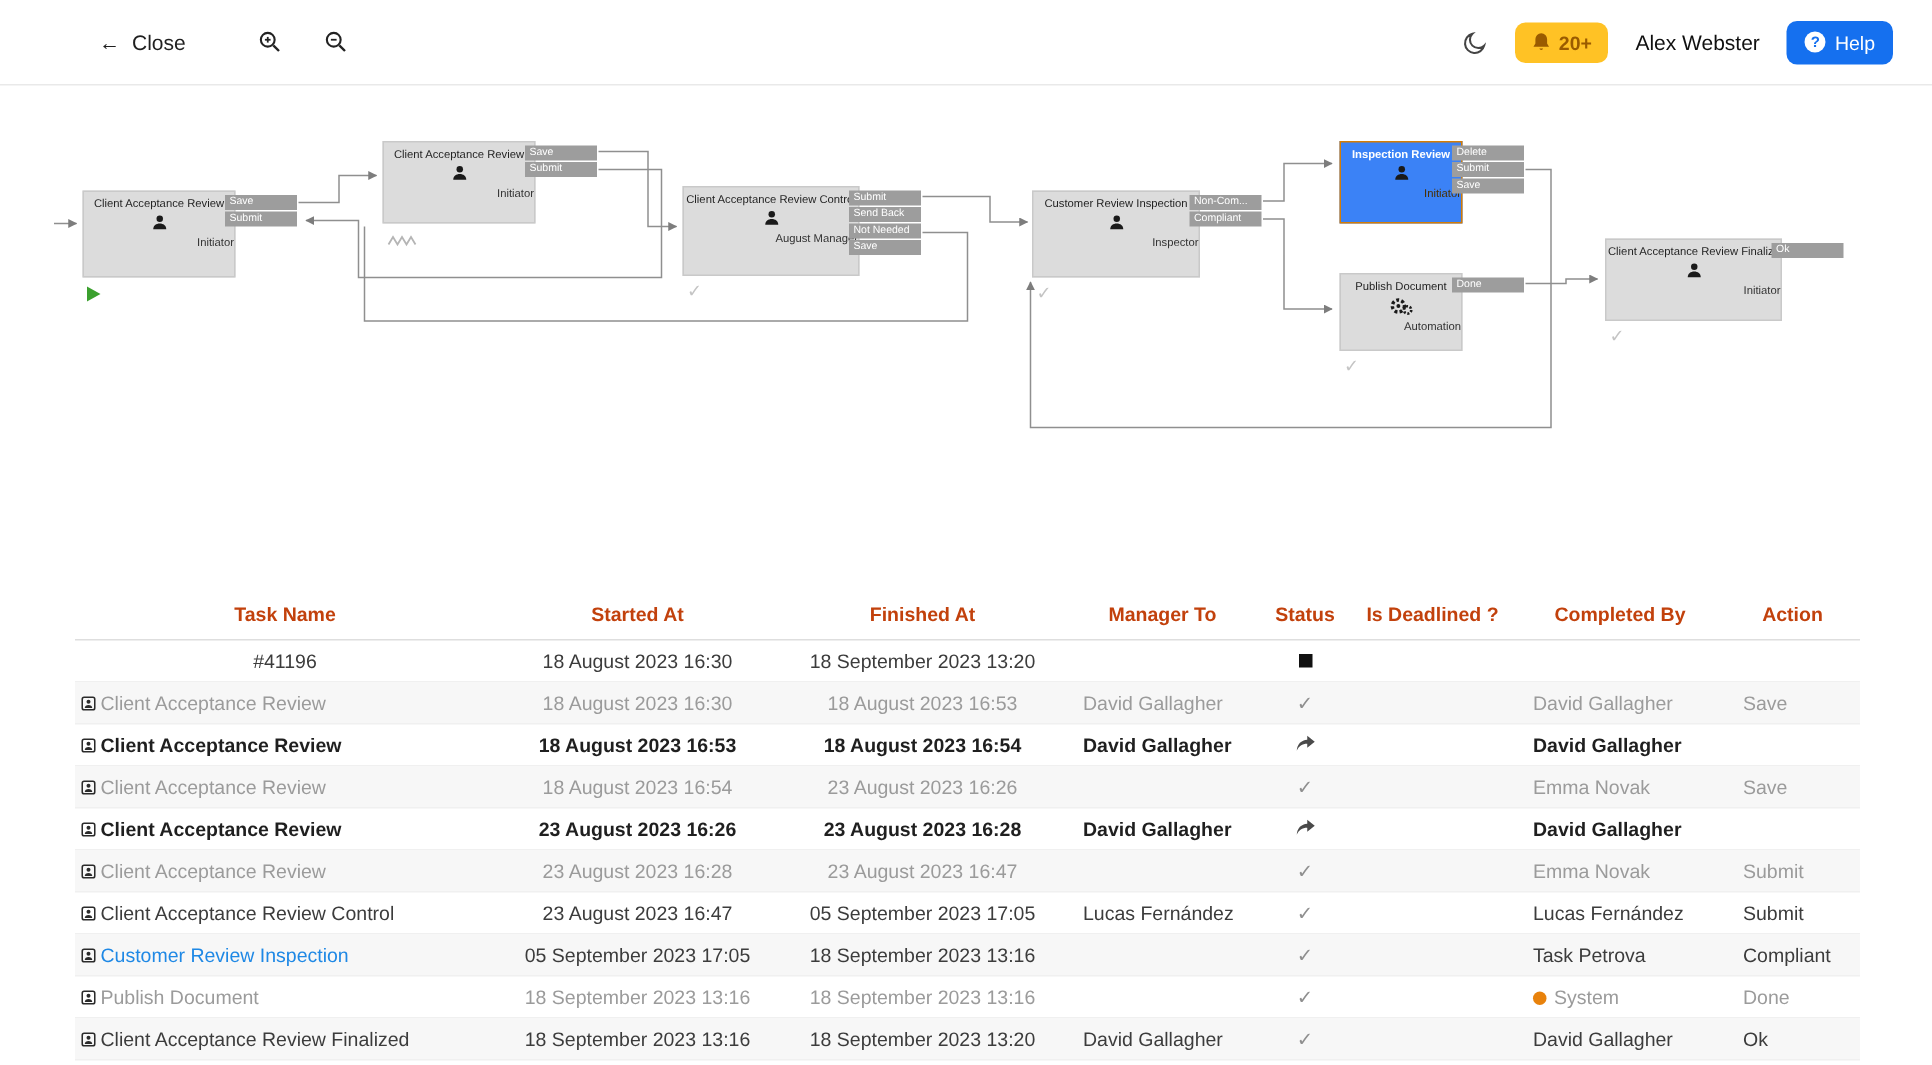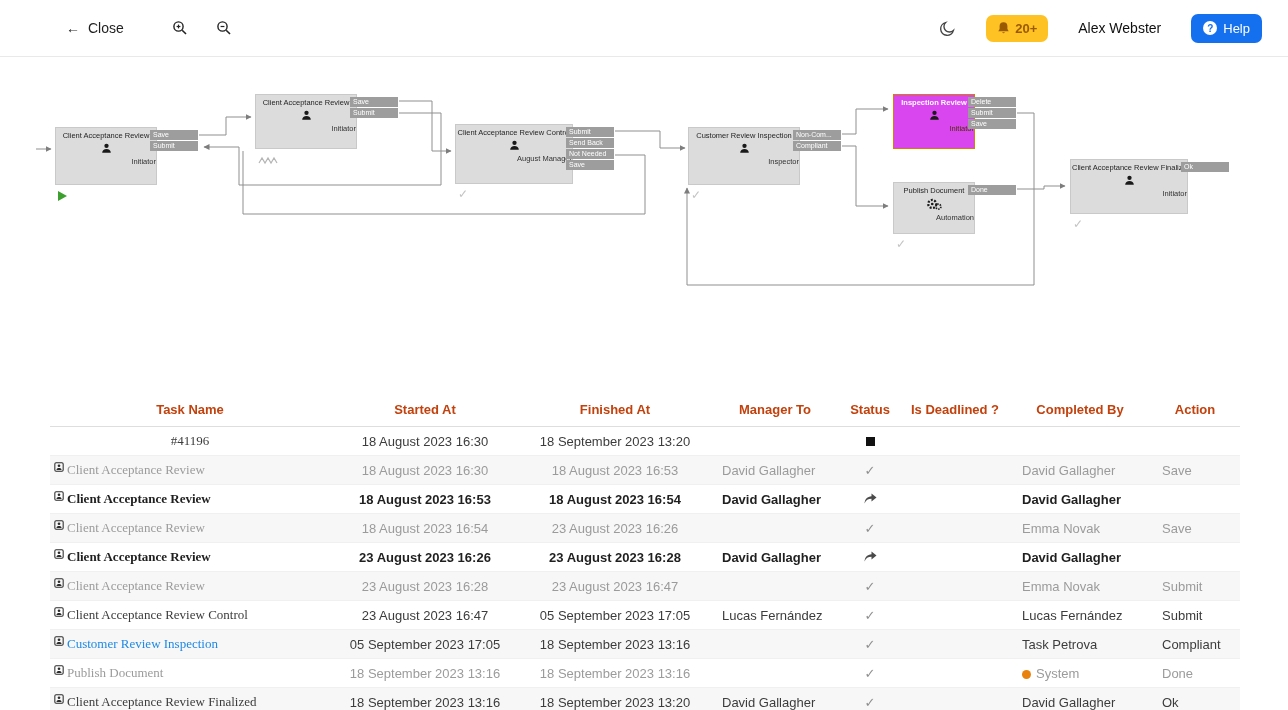--- a/index.html
+++ b/index.html
@@ -3,50 +3,50 @@
 <meta charset="utf-8">
 <style>
   html,body{margin:0;padding:0;}
   body{width:1288px;height:710px;background:#fff;font-family:"Liberation Sans",sans-serif;overflow:hidden;position:relative;color:#222;}
 
   
   .topbar{height:57px;display:flex;align-items:center;padding:0 26px 0 60px;border-bottom:1px solid #e9e9e9;box-sizing:border-box;}
   .close-btn{display:flex;align-items:center;gap:8px;font-size:14px;color:#1f1f1f;cursor:pointer;background:none;border:none;font-family:inherit;}
   .zoom-group{display:flex;align-items:center;gap:28px;margin-left:42px;}
   .icon-btn{background:none;border:none;padding:0;cursor:pointer;display:flex;align-items:center;}
-  .topbar-right{margin-left:auto;display:flex;align-items:center;gap:30px;}
+  .topbar-right{margin-left:auto;display:flex;align-items:center;gap:18px;}
   .badge-btn{display:flex;align-items:center;gap:5px;background:#FFC225;color:#9A5B00;font-weight:bold;font-size:13px;border:none;border-radius:7px;padding:6px 11px;cursor:pointer;font-family:inherit;}
   .user-name{font-size:14px;color:#101010;}
   .help-btn{display:flex;align-items:center;gap:6px;background:#1570EF;color:#fff;font-size:13px;border:none;border-radius:7px;padding:7px 12px;cursor:pointer;font-family:inherit;}
   .help-q{display:inline-flex;align-items:center;justify-content:center;width:14px;height:14px;border-radius:50%;background:#fff;color:#1570EF;font-size:10px;font-weight:bold;}
 
   
   .diagram{position:relative;height:322px;}
   .connectors{position:absolute;left:0;top:0;z-index:1;}
   .node{position:absolute;background:#dcdcdc;border:1px solid #c9c9c9;box-sizing:border-box;z-index:2;}
   .node-title{font-size:7.5px;color:#1f1f1f;text-align:center;padding:3px 1px 0;white-space:nowrap;}
   .node-iconwrap{text-align:center;margin-top:2px;line-height:0;}
   .node-role{font-size:7.5px;color:#333;text-align:right;margin-top:2px;}
   .tabs{position:absolute;top:2px;left:calc(100% - 6px);width:48px;display:flex;flex-direction:column;gap:1px;z-index:3;}
   .tab{background:#9d9d9d;color:#fff;font-size:7px;line-height:10px;height:10px;padding:0 3px;white-space:nowrap;overflow:hidden;box-sizing:border-box;cursor:pointer;}
-  .node-highlight{background:#d946ef;border-color:#D57D05;}
+  .node-highlight{background:#3b82f6;border-color:#D57D05;}
   .node-highlight .node-title{color:#fff;font-weight:bold;}
   .node-highlight .node-role{color:#4a2f00;}
   .mark{position:absolute;bottom:-17px;left:2px;line-height:0;}
   .mark-play{width:0;height:0;border-left:9px solid #3BA02E;border-top:5px solid transparent;border-bottom:5px solid transparent;}
   .mark-check{font-size:12px;color:#c4c4c4;line-height:12px;}
 
   
   .table-wrap{margin:14px 0 0 50px;}
   table{border-collapse:collapse;width:1190px;font-size:13px;table-layout:fixed;}
   th{font-weight:bold;color:#c2410c;padding:9px 4px;border-bottom:1px solid #dedede;text-align:center;font-size:13px;white-space:nowrap;}
   td{padding:6px 4px;border-bottom:1px solid #f0f0f0;white-space:nowrap;overflow:hidden;}
   tbody tr:nth-child(even){background:#f7f7f7;}
   .col-task{text-align:left;}
-  .col-task .task-inner{display:flex;align-items:flex-start;gap:3px;font-family:Liberation Serif, serif;}
+  .col-task .task-inner{display:flex;align-items:center;gap:3px;}
   .col-task.center .task-inner{justify-content:center;}
   .col-date{text-align:center;}
   .col-assigned,.col-completed,.col-action{text-align:left;padding-left:12px;}
   .col-status,.col-deadline{text-align:center;}
   .style-muted td{color:#9b9b9b;}
   .style-bold td{color:#1f1f1f;font-weight:bold;}
   .style-normal td{color:#3c3c3c;}
   .task-label.link{color:#1E88E5;cursor:pointer;}
   .st-stop{display:inline-block;width:9px;height:9px;background:#111;}
   .st-check{color:#8f8f8f;font-size:13px;}

